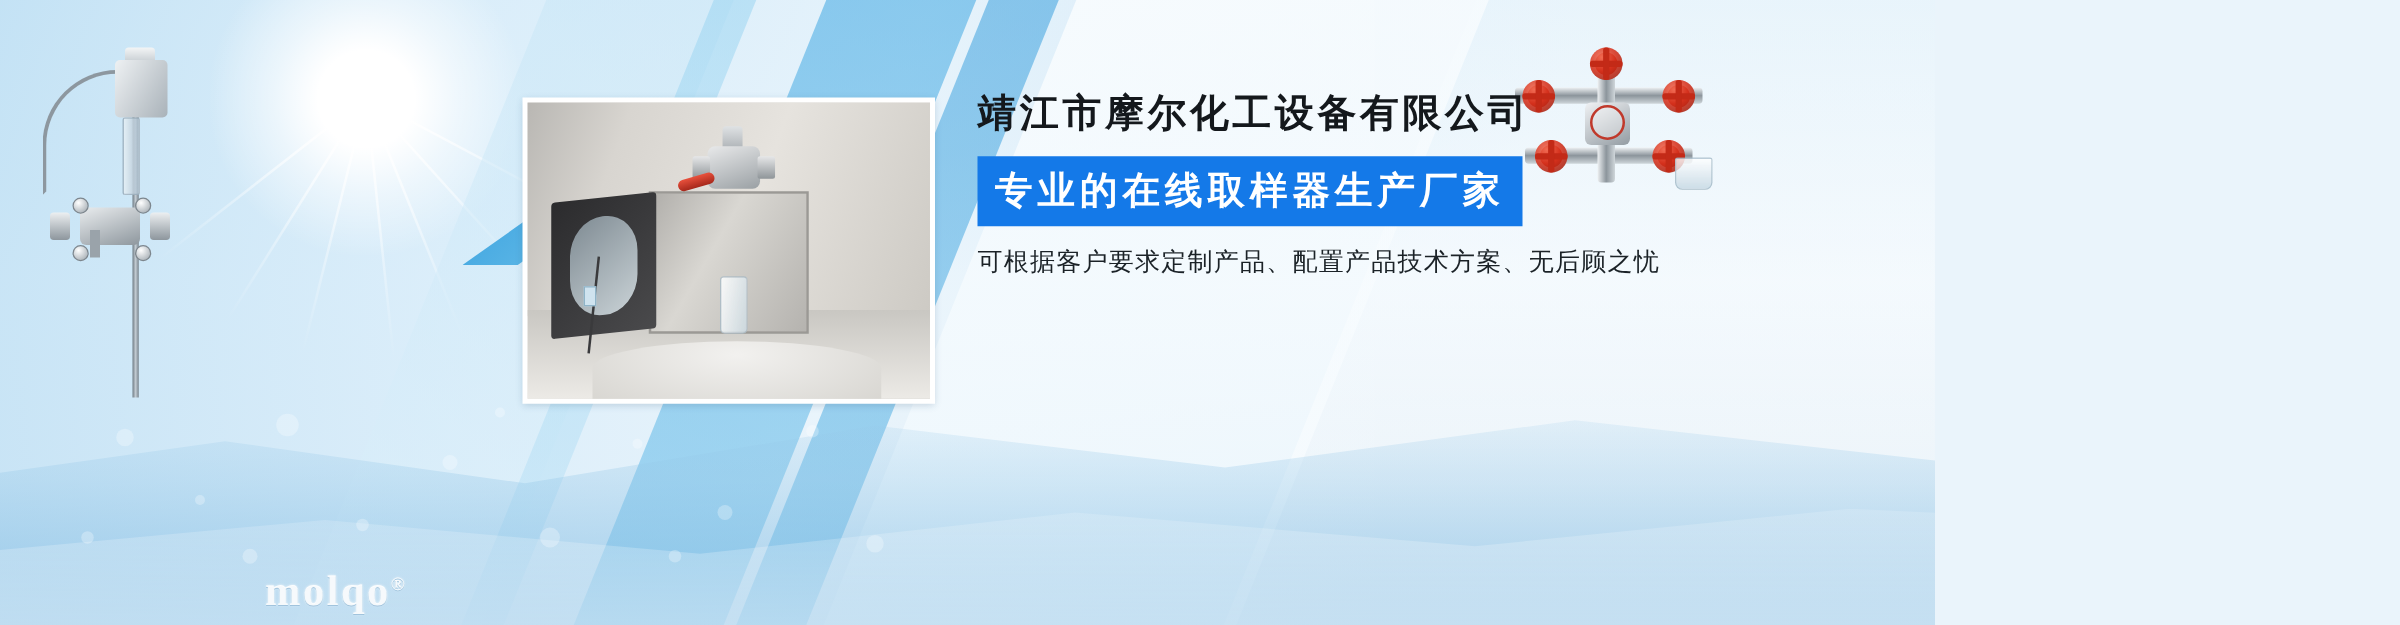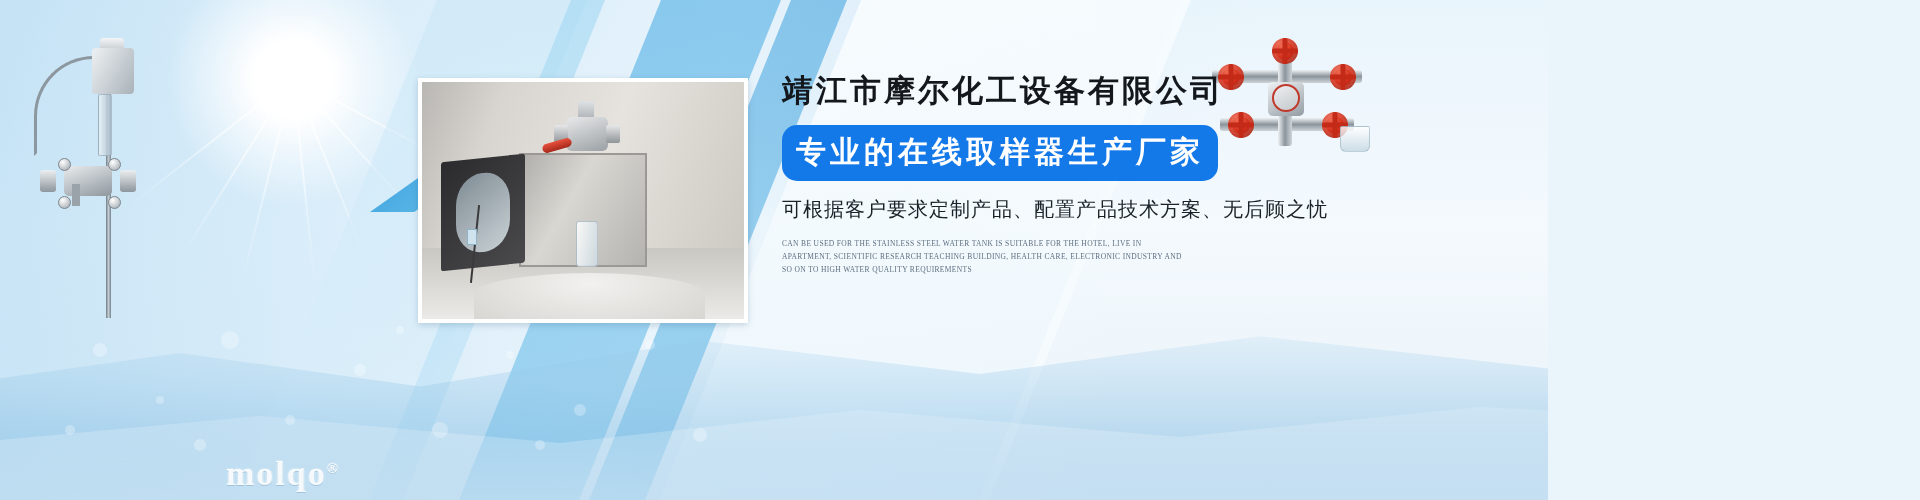--- a/index.html
+++ b/index.html
@@ -177,42 +177,42 @@
   .text-block{ position:absolute; left:782px; top:72px; width:640px; }
   .company-name{
     font-family:"Liberation Serif", serif;
     font-size:31px; font-weight:700; color:#14181c;
     letter-spacing:3px; line-height:1.25; white-space:nowrap;
   }
   .headline{
     display:inline-block; margin-top:14px;
     background:#1479e8; color:#ffffff;
     font-size:30px; font-weight:700; letter-spacing:4px;
-    padding:7px 14px 8px 14px; white-space:nowrap;border-radius:15px;
+    padding:7px 14px 8px 14px; white-space:nowrap;
   }
   .subline{
     margin-top:15px; font-size:20px; color:#1b2227;
     letter-spacing:1px; white-space:nowrap;
   }
   .pill{
     display:inline-block; margin-top:14px;
     background:#1479e8; color:#ffffff;
     font-size:21px; font-weight:700; letter-spacing:2px;
     padding:6px 22px 7px 22px; border-radius:5px; white-space:nowrap;
   }
   .eng{
     margin-top:14px; width:400px;
     font-family:"Liberation Serif", serif;
     font-size:7.5px; line-height:1.75; letter-spacing:.35px;
     color:#5d6f80; text-transform:uppercase;
   }
 
   
   .watermark{
-    position:absolute; left:226px; top:455px;
+    position:absolute; left:212px; top:455px;
     font-family:"Liberation Serif", serif;
     font-size:34px; font-weight:700; letter-spacing:2px;
     color:rgba(255,255,255,.88);
     text-shadow:0 1px 0 rgba(120,165,200,.55), 0 0 2px rgba(255,255,255,.9);
     text-align:right;
   }
   .watermark sup{ font-size:15px; vertical-align:super; }
 </style>
 </head>
 <body>
@@ -324,20 +324,19 @@
   <div class="mach-rb">
 
     <div class="rb-f rb-f1"></div>
 
   </div>
 
   <div class="text-block">
     <div class="company-name">靖江市摩尔化工设备有限公司</div>
     <div><span class="headline">专业的在线取样器生产厂家</span></div>
     <div class="subline">可根据客户要求定制产品、配置产品技术方案、无后顾之忧</div>
-    <div class="eng">CAN BE USED FOR THE STAINLESS STEEL WATER TANK IS SUITABLE FOR THE HOTEL, LIVE IN APARTMENT, SCIENTIFIC RESEARCH TEACHING BUILDING, HEALTH CARE, ELECTRONIC INDUSTRY AND SO ON TO HIGH WATER QUALITY REQUIREMENTS</div>
   </div>
 
   <div class="watermark">
     <span>molqo</span><sup>®</sup>
   </div>
 
 </div>
 
 </body></html>

